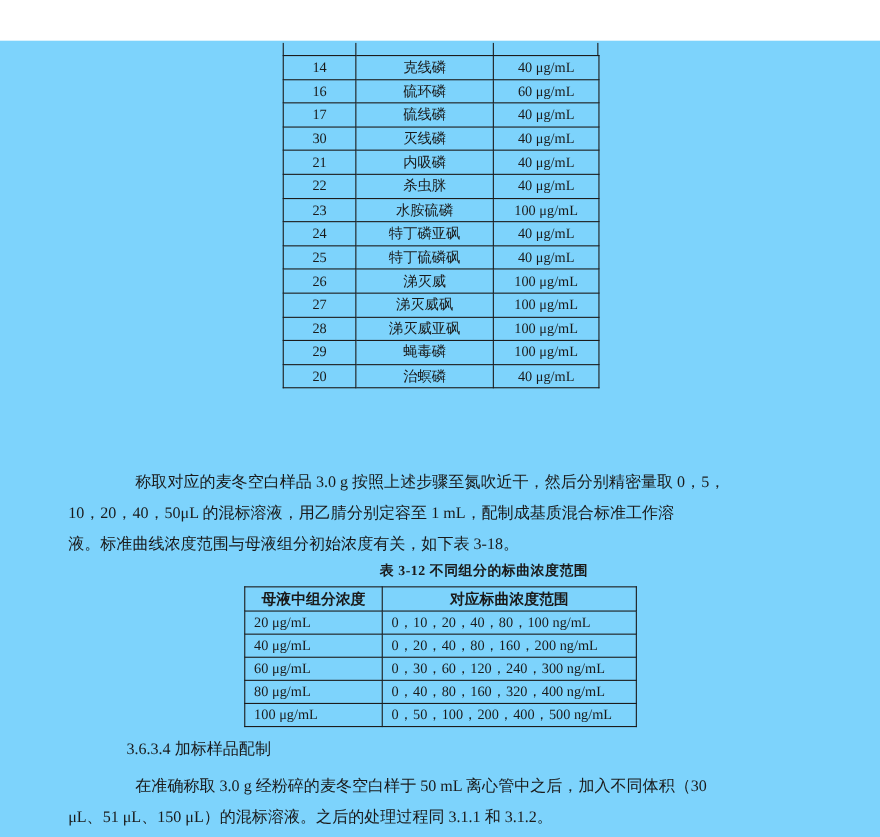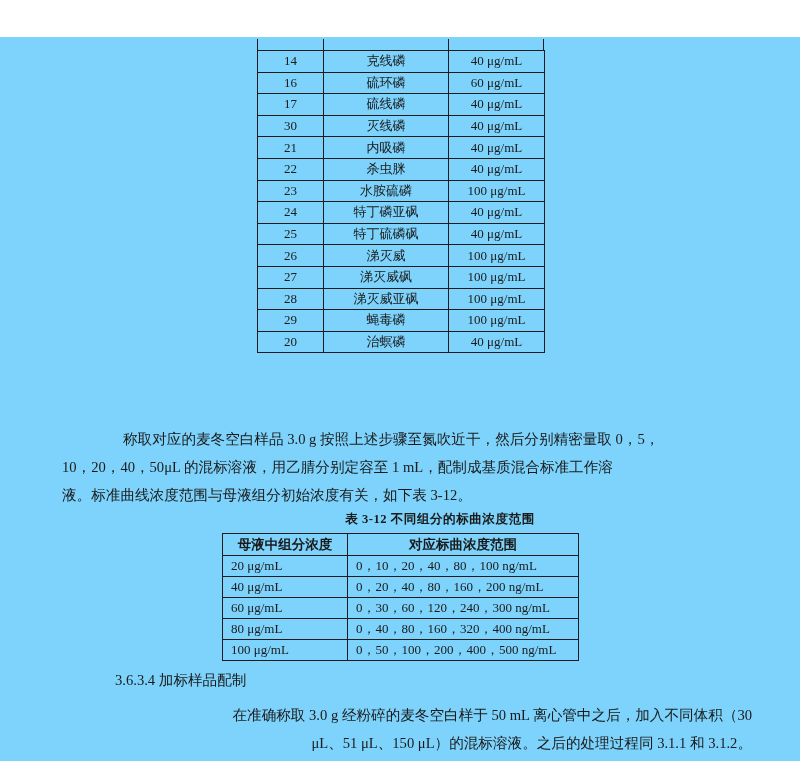--- a/index.html
+++ b/index.html
@@ -21,21 +21,21 @@
   .table1 td{
     border:1px solid #1c1c1c;height:20.6px;padding:0;
     text-align:center;vertical-align:middle;white-space:nowrap;
   }
 
   
   .para{position:absolute;left:62px;width:690px;font-size:14.6px;line-height:28px;}
   .para .line{white-space:nowrap;}
   .para .line.indent{text-indent:61px;}
   #para1{top:388px;}
-  #para2{top:664px;text-align:right;}
+  #para2{top:664px;}
 
   
   .caption{
     position:absolute;top:474px;left:0;width:800px;text-align:center;
     font-size:12.6px;font-weight:bold;letter-spacing:0.5px;padding-left:40px;
   }
 
   
   .table2{
     position:absolute;left:222px;top:496px;width:356px;
@@ -139,21 +139,21 @@
           <td>20</td>
           <td>治螟磷</td>
           <td>40 μg/mL</td>
         </tr>
       </tbody>
   </table>
 
   <div class="para" id="para1">
       <div class="line indent">称取对应的麦冬空白样品 3.0 g 按照上述步骤至氮吹近干，然后分别精密量取 0，5，</div>
       <div class="line">10，20，40，50μL 的混标溶液，用乙腈分别定容至 1 mL，配制成基质混合标准工作溶</div>
-      <div class="line">液。标准曲线浓度范围与母液组分初始浓度有关，如下表 3-12。</div>
+      <div class="line">液。标准曲线浓度范围与母液组分初始浓度有关，如下表 3-18。</div>
     </div>
 
   <div class="caption">表 3-12 不同组分的标曲浓度范围</div>
 
   <table class="table2">
     <colgroup>
       <col style="width:125px">
         <col style="width:231px">
     </colgroup>
     <thead>

